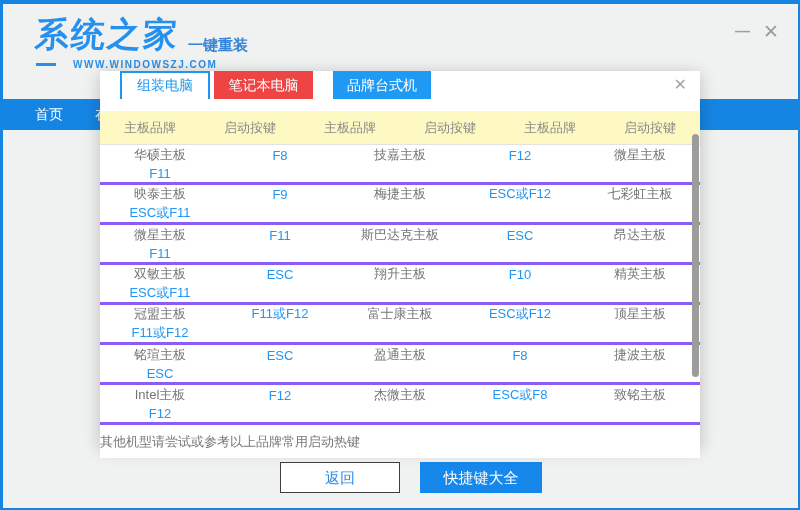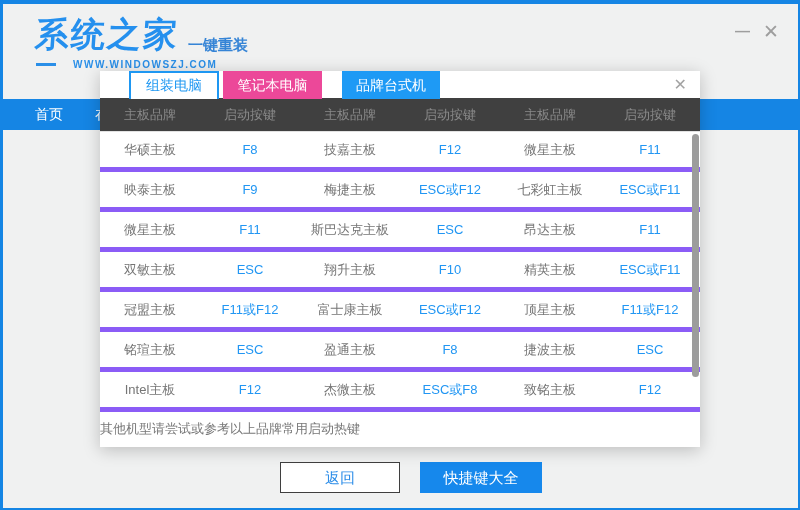--- a/index.html
+++ b/index.html
@@ -20,33 +20,33 @@
 
   
   .navbar { position:absolute; left:0; top:99px; width:800px; height:31px; background:#1585e4; z-index:2; }
   .nav-item { position:absolute; top:0; height:31px; line-height:31px; color:#ffffff; font-size:14px; white-space:nowrap; }
   .nav-home { left:35px; }
   .nav-online { left:95px; }
   .nav-slogan { position:absolute; left:697px; top:0; height:31px; line-height:30px; color:#ffffff; font-size:21px; font-weight:bold; white-space:nowrap; }
 
   
   .dialog { position:absolute; left:100px; top:71px; width:600px; height:376px; z-index:10; box-shadow:0 3px 16px rgba(0,0,0,0.22); background:#ffffff; }
-  .tabstrip { position:relative; width:600px; height:27px; background:#ffffff; display:flex; align-items:stretch; padding-left:29px; }
+  .tabstrip { position:relative; width:600px; height:40px; background:#ffffff; display:flex; align-items:stretch; padding-left:20px; }
   .tab { height:28px; font-size:14px; text-align:center; line-height:28px; cursor:pointer; white-space:nowrap; }
   .tab-active { width:90px; background:#ffffff; color:#1e97f2; border:2px solid #1e97f2; border-bottom:none; line-height:25px; }
-  .tab-b1 { width:99px; margin-left:4px; background:#ec4899; color:#ffffff; }
+  .tab-b1 { width:99px; margin-left:4px; background:#ef4444; color:#ffffff; }
   .tab-b2 { width:98px; margin-left:20px; background:#1e9af5; color:#ffffff; }
   .dialog-close { position:absolute; top:4px; right:13px; font-size:16px; color:#a3a3a3; cursor:pointer; line-height:20px; }
 
-  .thead { width:600px; height:34px; background:#404040; border-bottom:1px solid #e2e2e2;
+  .thead { width:600px; height:34px; background:#fef9c3; border-bottom:1px solid #e2e2e2;
            display:grid; grid-template-columns:repeat(6,1fr); align-items:center; }
   .thead span { text-align:center; font-size:13px; color:#8a8a8a; }
   .tbody { width:600px; }
-  .t-row { width:600px; height:40px; border-bottom:5px solid #8b5cf6; background:#ffffff;
-           display:grid; grid-template-columns:repeat(6,1fr); align-items:center; }
+  .t-row { width:600px; height:40px; border-bottom:3px solid #8b5cf6; background:#ffffff;
+           display:grid; grid-template-columns:repeat(5,1fr); align-items:center; }
   .cell { text-align:center; font-size:13px; white-space:nowrap; }
   .cell-brand { color:#757575; }
   .cell-key { color:#2196f3; }
   .note-row { width:600px; height:33px; background:#ffffff; display:flex; align-items:center; font-size:13px; color:#777777; }
   .sb-thumb { position:absolute; right:1px; top:63px; width:7px; height:243px; background:#9c9c9c; border-radius:4px; }
 
   
   .btn { position:absolute; top:462px; height:31px; font-size:15px; text-align:center; line-height:29px; cursor:pointer; z-index:5; }
   .btn-back { left:280px; width:120px; background:#ffffff; border:1px solid #3f3f3f; color:#2a8ce8; }
   .btn-hot { left:420px; width:122px; background:#1688ec; border:1px solid #1688ec; color:#ffffff; }

